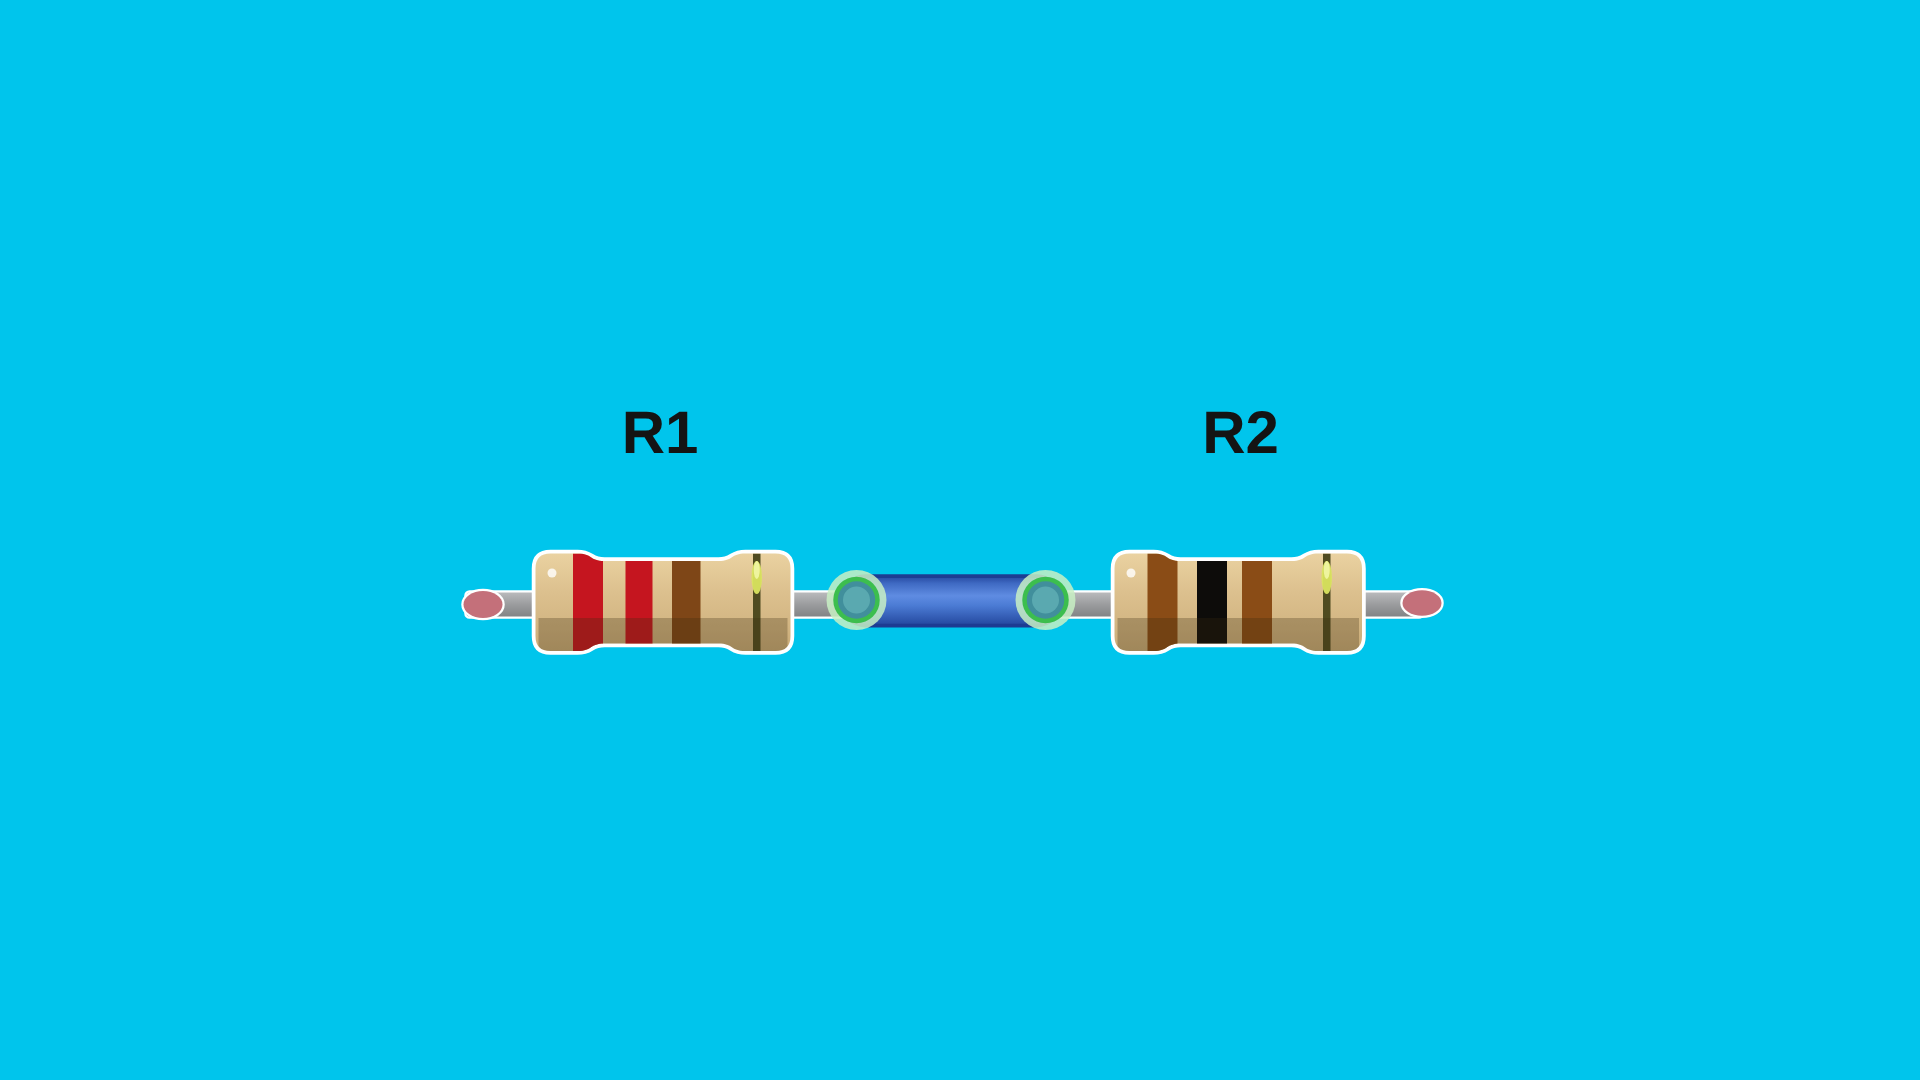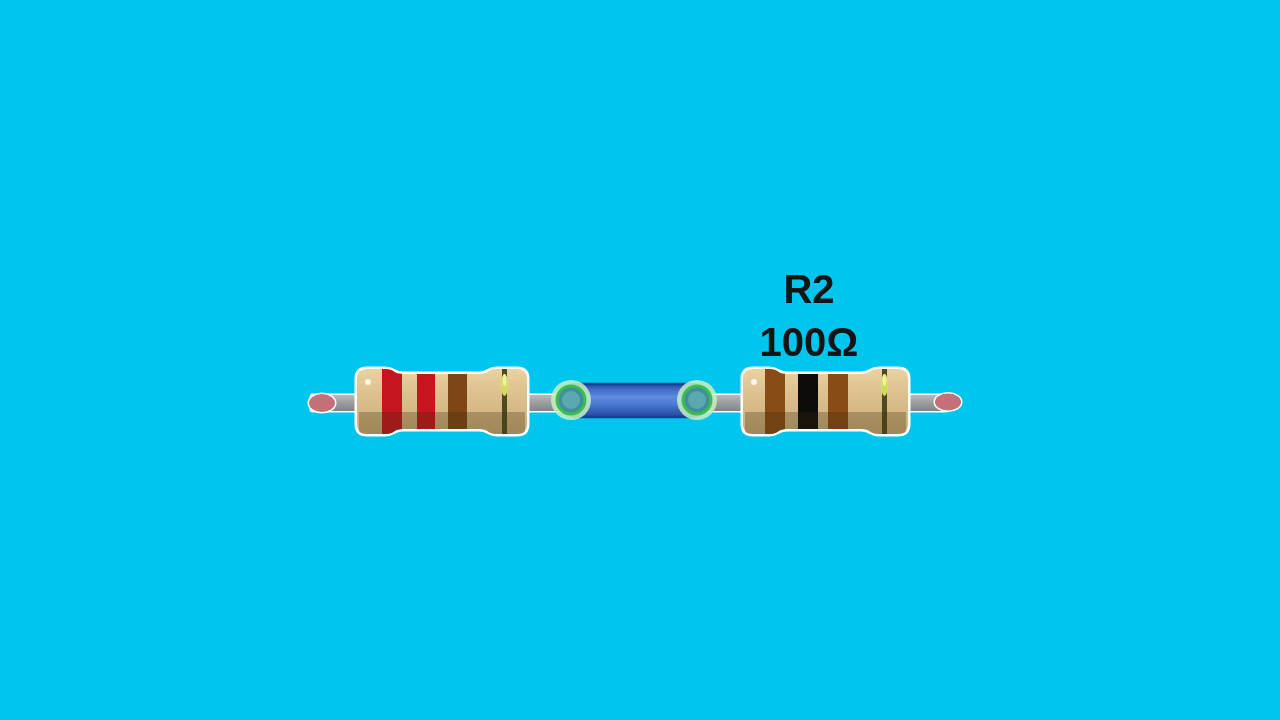--- a/index.html
+++ b/index.html
@@ -17,21 +17,21 @@
     top: 263px;
     text-align: center;
     font-family: "Liberation Sans", sans-serif;
     font-weight: 600;
     font-size: 40px;
     line-height: 53px;
     color: #141414;
     user-select: none;
   }
   #label-r1 { left: 330px; }
-  #label-r2 { left: 699px; }
+  #label-r2 { left: 717px; }
 </style>
 </head>
 <body>
 
 <div class="stage">
 
   <svg width="1280" height="720" viewBox="0 0 1280 720">
     <defs>
       <linearGradient id="bodyGrad" x1="0" y1="0" x2="0" y2="1">
         <stop offset="0" stop-color="#ead2a1"></stop>
@@ -111,19 +111,19 @@
         <rect x="139" y="-2" width="5" height="70" fill="#4f4b20"></rect>
         <ellipse cx="141.5" cy="16" rx="3.5" ry="11" fill="#d9e45f" opacity="0.95"></ellipse>
         <ellipse cx="141.5" cy="11" rx="2" ry="6" fill="#eef49e"></ellipse>
         <rect x="2" y="43" width="161" height="22" fill="#3a2a10" opacity="0.28"></rect>
       </g>
       <circle cx="11" cy="13" r="3" fill="#ffffff" opacity="0.8"></circle>
     </g>
   </svg>
 
   <div class="comp-label" id="label-r1">
+    <div>R1</div>
   </div>
   <div class="comp-label" id="label-r2">
     <div>R2</div>
-    <div>100Ω</div>
   </div>
 
 </div>
 
 </body></html>

